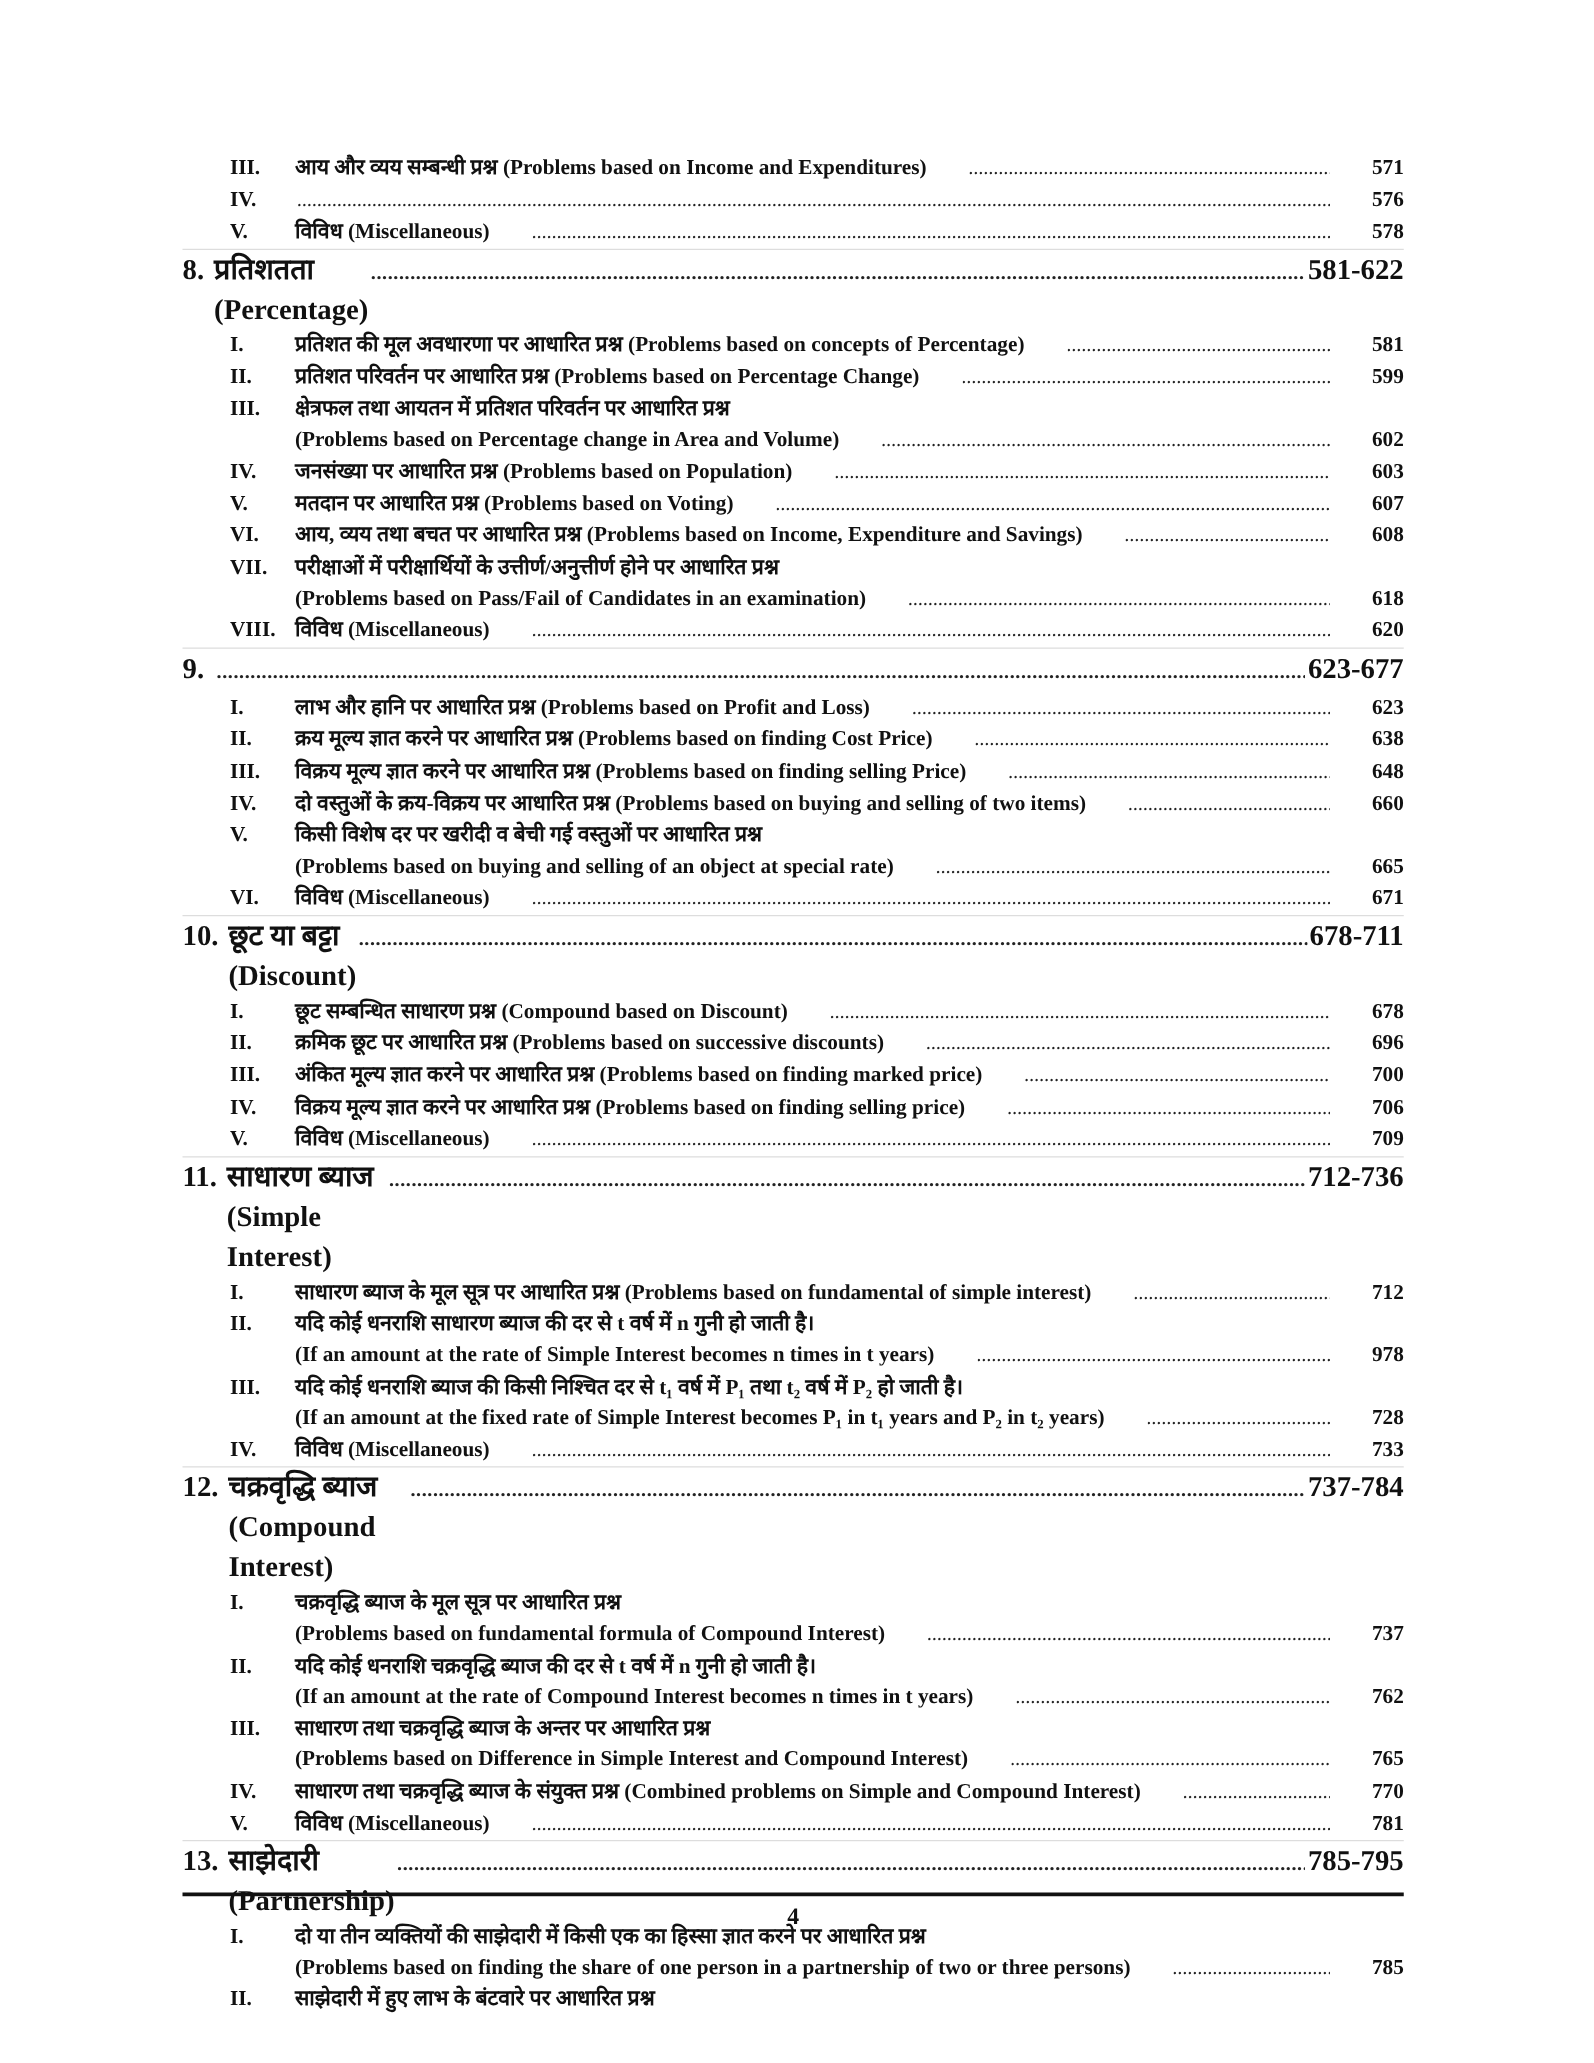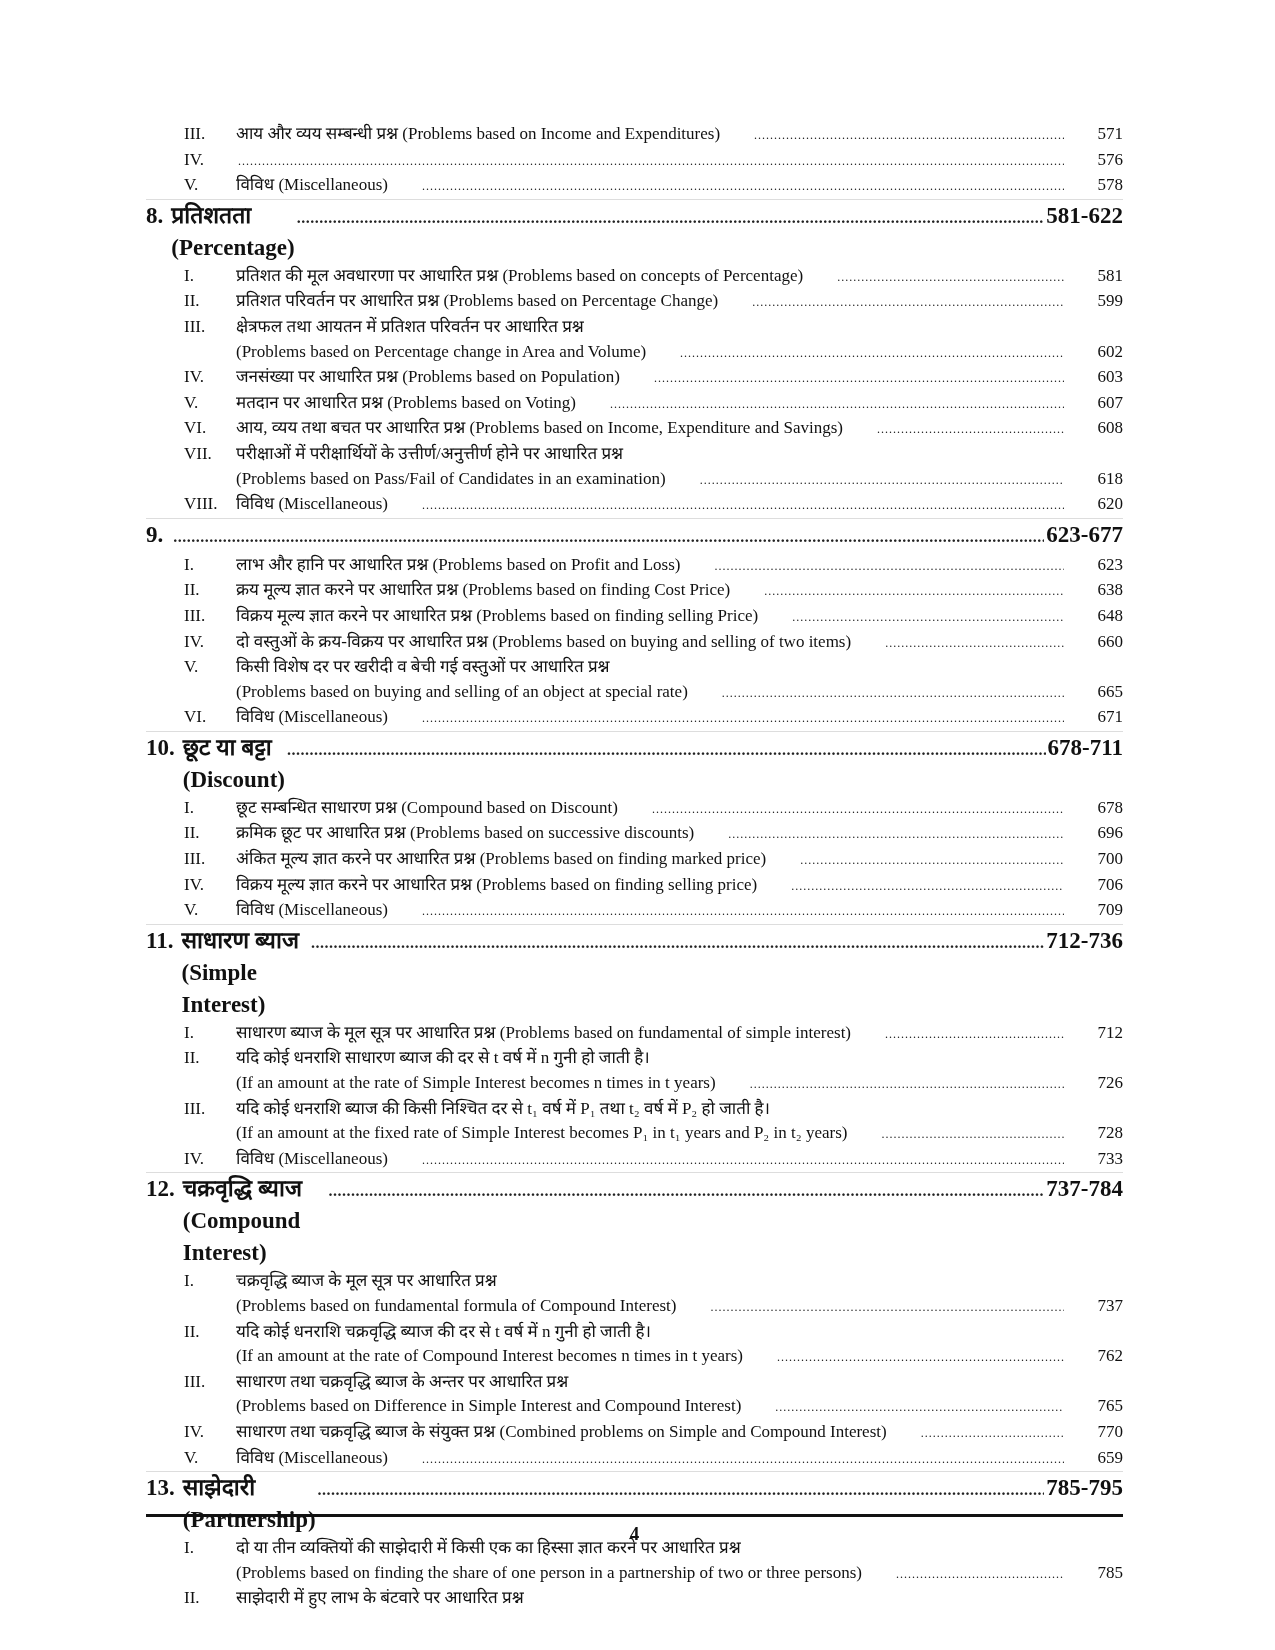--- a/index.html
+++ b/index.html
@@ -1,19 +1,19 @@
 <!DOCTYPE html>
 <html><head>
 <meta charset="utf-8">
 <style>
   html, body { margin: 0; padding: 0; background: #ffffff; }
   body { width: 1275px; height: 1650px; position: relative; overflow: hidden;
          font-family: "Liberation Serif", "DejaVu Serif", serif; color: #111; }
   .page { position: absolute; left: 146px; top: 122px; width: 977px; }
-  .row { display: flex; align-items: baseline; position: relative; }
+  .row { display: flex; align-items: baseline; position: relative; font-weight: bold; }
   .sub { font-size: 17px; line-height: 24.6px; }
   .sub .num { width: 52px; flex: 0 0 52px; padding-left: 38px; font-size: 17px; }
   .sub .text { flex: 1 1 auto; display: flex; align-items: baseline; min-width: 0; gap: 32px; }
   .sub .label { white-space: nowrap; }
   .dots { flex: 1 1 auto; overflow: hidden; white-space: nowrap; margin: 0 2px;
           font-size: 12px; letter-spacing: 1px; color: #222; }
   .dots::before { content: "................................................................................................................................................................................................................................................................................................................................................................................"; }
   .page-no { white-space: nowrap; text-align: right; }
   .head { font-size: 23px; font-weight: bold; line-height: 32px; border-top: 1px solid #ddd; }
   .head .hnum { white-space: nowrap; margin-right: 8px; }
@@ -253,21 +253,21 @@
       <span class="num">II.</span>
       <span class="text">
         <span class="label">यदि कोई धनराशि साधारण ब्याज की दर से t वर्ष में n गुनी हो जाती है।</span>
       </span>
     </div>
     <div class="row sub">
       <span class="num"></span>
       <span class="text">
         <span class="label">(If an amount at the rate of Simple Interest becomes n times in t years)</span>
         <span class="dots"></span>
-        <span class="page-no">726</span>
+        <span class="page-no">978</span>
       </span>
     </div>
     <div class="row sub">
       <span class="num">III.</span>
       <span class="text">
         <span class="label">यदि कोई धनराशि ब्याज की किसी निश्चित दर से t₁ वर्ष में P₁ तथा t₂ वर्ष में P₂ हो जाती है।</span>
       </span>
     </div>
     <div class="row sub">
       <span class="num"></span>
@@ -339,21 +339,21 @@
         <span class="label">साधारण तथा चक्रवृद्धि ब्याज के संयुक्त प्रश्न (Combined problems on Simple and Compound Interest)</span>
         <span class="dots"></span>
         <span class="page-no">770</span>
       </span>
     </div>
     <div class="row sub">
       <span class="num">V.</span>
       <span class="text">
         <span class="label">विविध (Miscellaneous)</span>
         <span class="dots"></span>
-        <span class="page-no">659</span>
+        <span class="page-no">781</span>
       </span>
     </div>
     <div class="row head">
       <span class="hnum">13.</span>
       <span class="label">साझेदारी (Partnership)</span>
       <span class="dots"></span>
       <span class="page-no">785-795</span>
     </div>
     <div class="row sub">
       <span class="num">I.</span>

